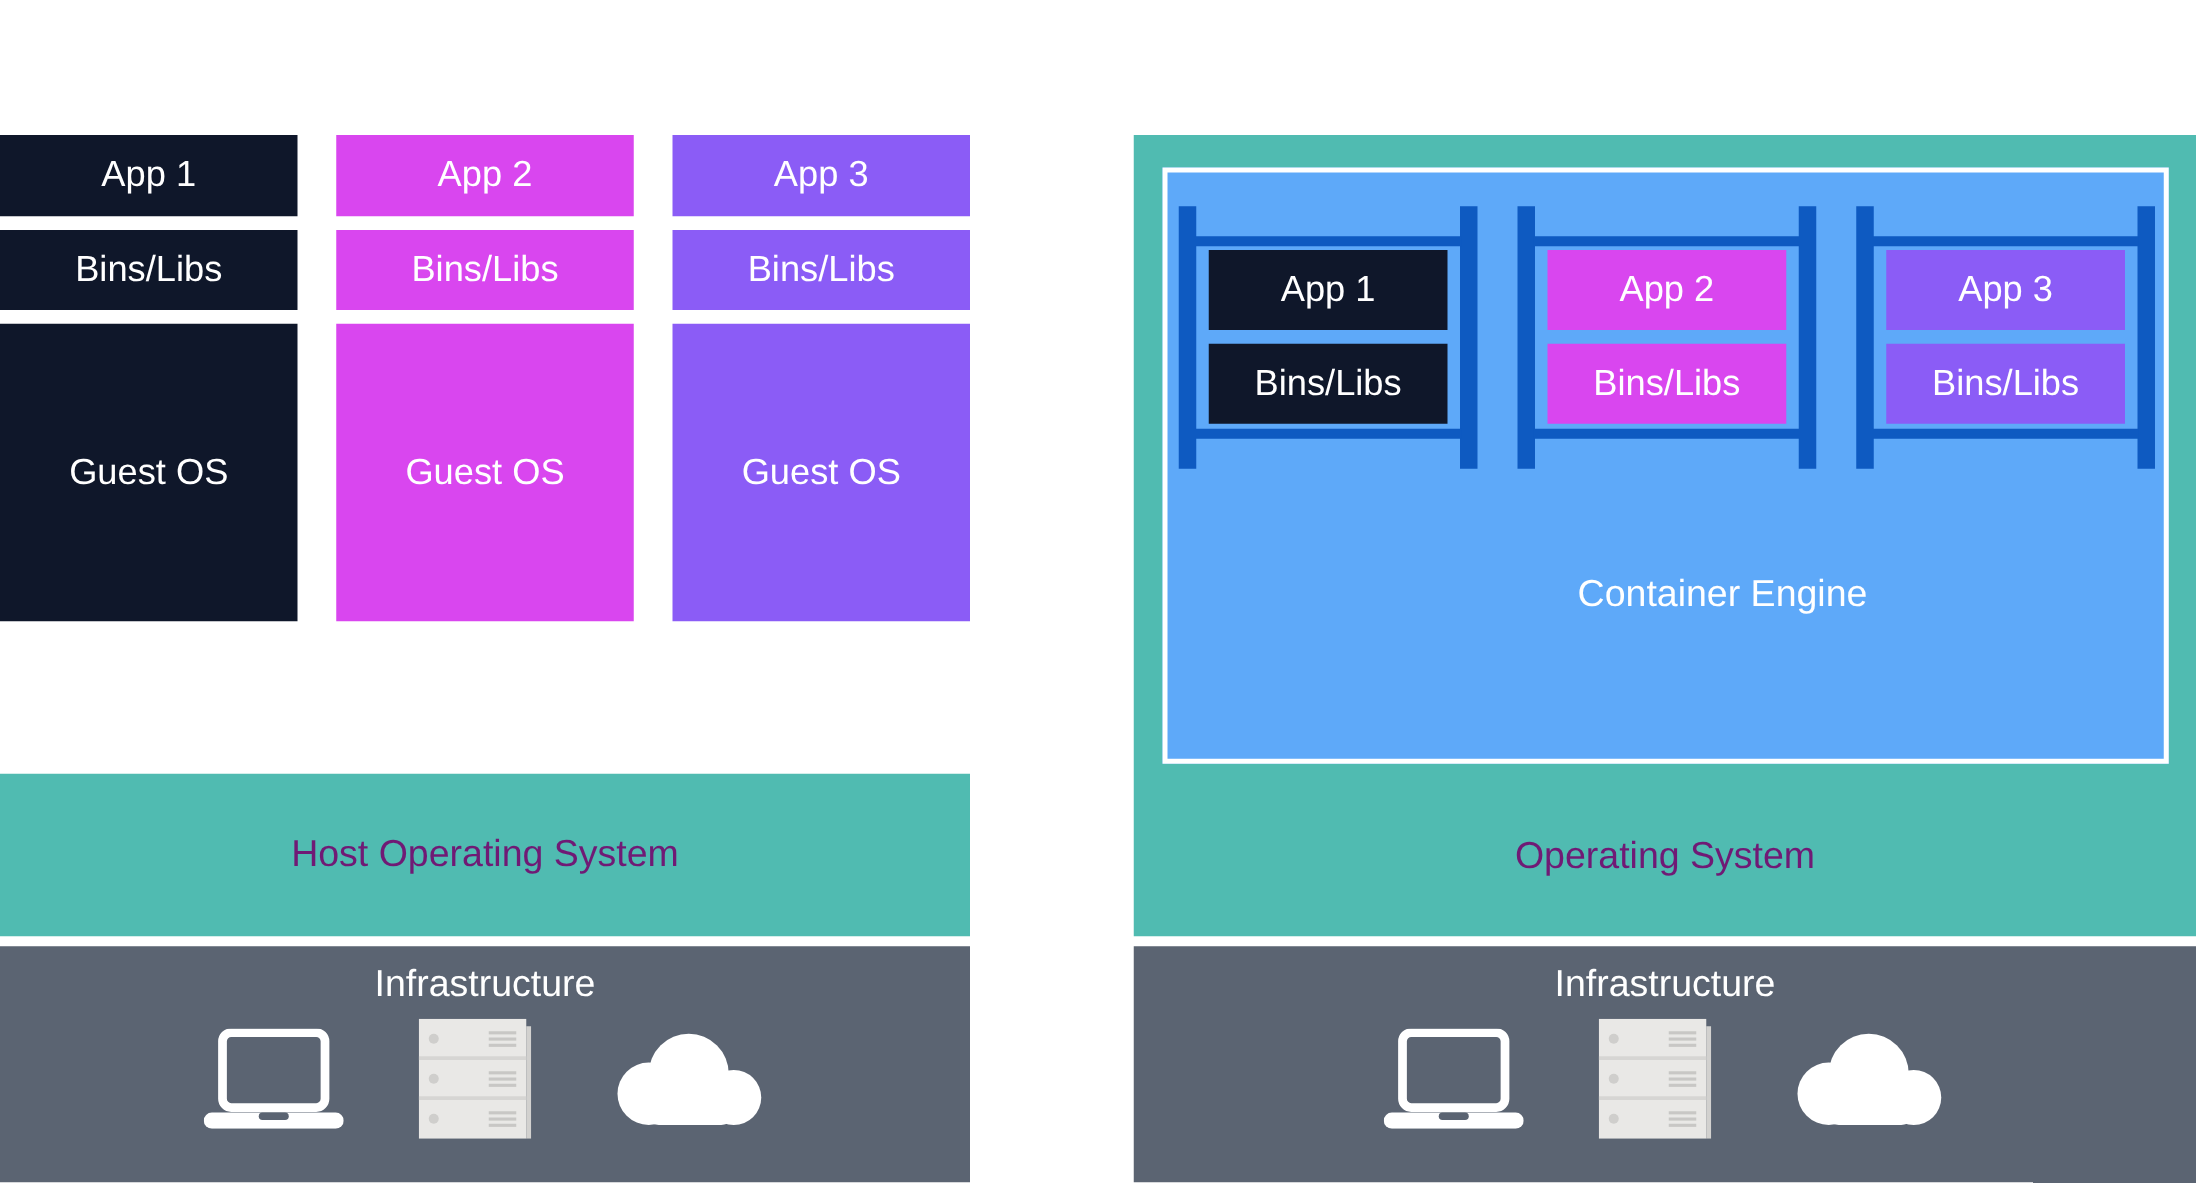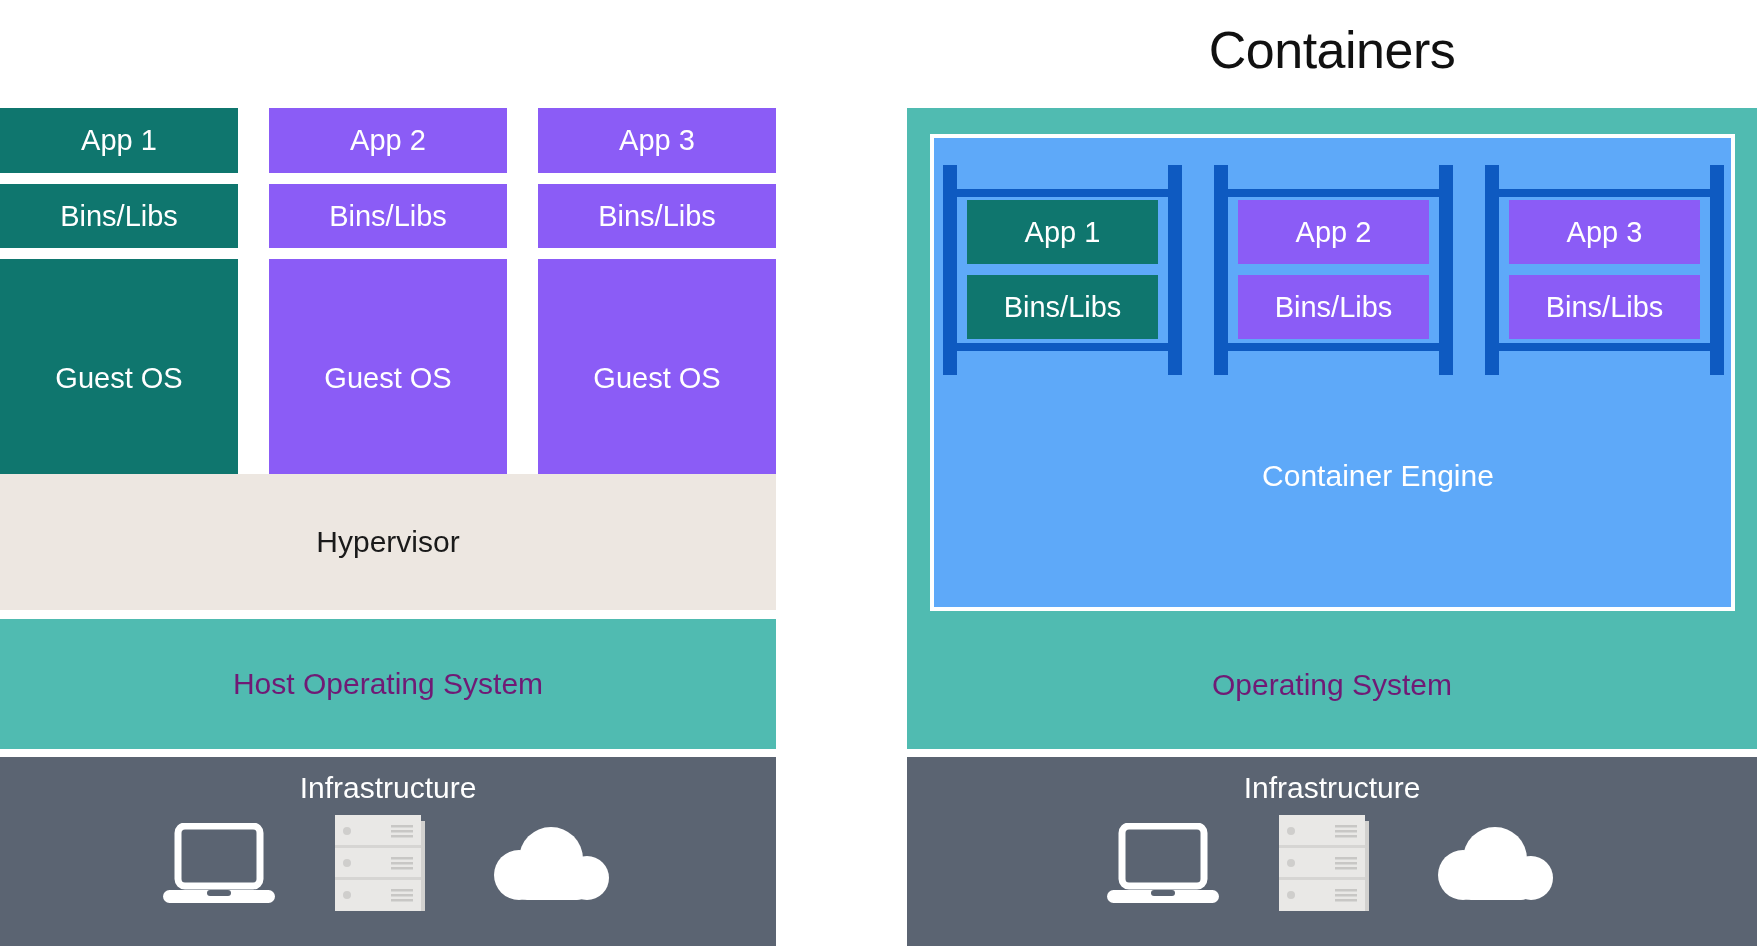--- a/index.html
+++ b/index.html
@@ -10,22 +10,22 @@
   .abs{position:absolute;}
   .title{
     position:absolute;top:18px;height:64px;line-height:64px;
     font-size:52px;letter-spacing:-0.5px;color:#111;text-align:center;
   }
   .box{
     position:absolute;display:flex;align-items:center;justify-content:center;
     color:#ffffff;font-size:29px;
   }
   
-  .c1{background:#0f766e;}
-  .c2{background:#8b5cf6;}
+  .c1{background:#0f172a;}
+  .c2{background:#d946ef;}
   .c3{background:#8b5cf6;}
   
   .colA{left:0;}   .colB{left:269px;} .colC{left:538px;}
   .vmcol{width:238px;}
   .rowApp{top:108px;height:65px;}
   .rowBins{top:184px;height:64px;}
   .rowGuest{top:259px;height:238px;}
   
   .band{left:0;width:776px;display:flex;align-items:center;justify-content:center;font-size:30px;}
   .hypervisor{top:474px;height:136px;background:#EDE7E1;color:#1a1a1a;}
@@ -79,21 +79,20 @@
   <div class="box c1 vmcol colA rowGuest">Guest OS</div>
 
   <div class="box c2 vmcol colB rowApp">App 2</div>
   <div class="box c2 vmcol colB rowBins">Bins/Libs</div>
   <div class="box c2 vmcol colB rowGuest">Guest OS</div>
 
   <div class="box c3 vmcol colC rowApp">App 3</div>
   <div class="box c3 vmcol colC rowBins">Bins/Libs</div>
   <div class="box c3 vmcol colC rowGuest">Guest OS</div>
 
-  <div class="abs band hypervisor">Hypervisor</div>
   <div class="abs band hostos">Host Operating System</div>
 
   <div class="abs band infra">
     <div class="infra-label">Infrastructure</div>
     <div class="icons">
       <span>
         <svg width="112" height="80" viewBox="0 0 112 80">
           <rect x="15" y="3" width="82" height="60" rx="7" fill="none" stroke="#ffffff" stroke-width="7"></rect>
           <rect x="0" y="67" width="112" height="13" rx="6.5" fill="#ffffff"></rect>
           <rect x="44" y="67" width="24" height="6" rx="3" fill="#5B6472"></rect>
@@ -127,21 +126,20 @@
             <circle cx="34" cy="50" r="25"></circle>
             <circle cx="66" cy="34" r="32"></circle>
             <circle cx="102" cy="53" r="22"></circle>
             <rect x="30" y="50" width="74" height="25" rx="12"></rect>
           </g>
         </svg>
       </span>
     </div>
   </div>
 
-  <div class="title" style="left:907px;width:850px;">Containers</div>
 
   <div class="abs osbox"></div>
   <div class="abs enginebox"></div>
 
   <div class="stack s1">
     <div class="post postL"></div>
     <div class="post postR"></div>
     <div class="rail railTop"></div>
     <div class="rail railBot"></div>
     <div class="cbox cboxApp c1">App 1</div>

